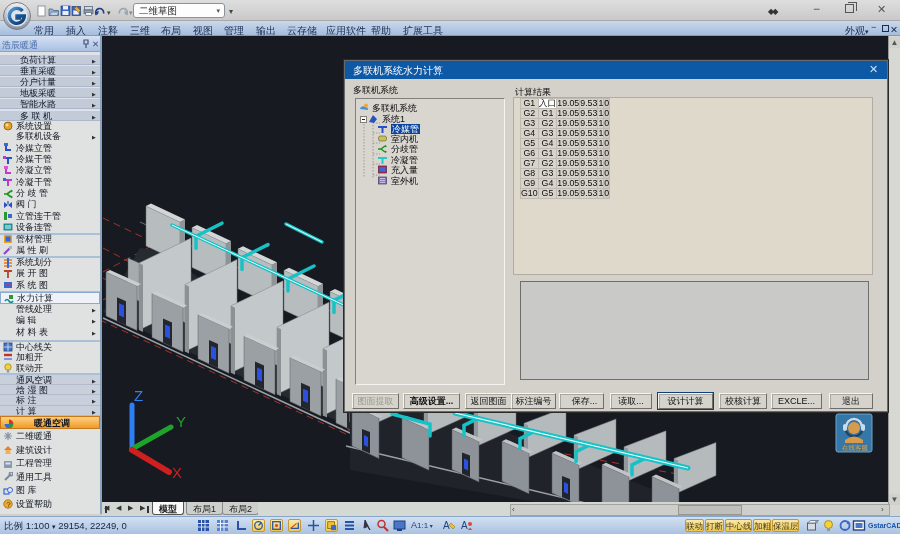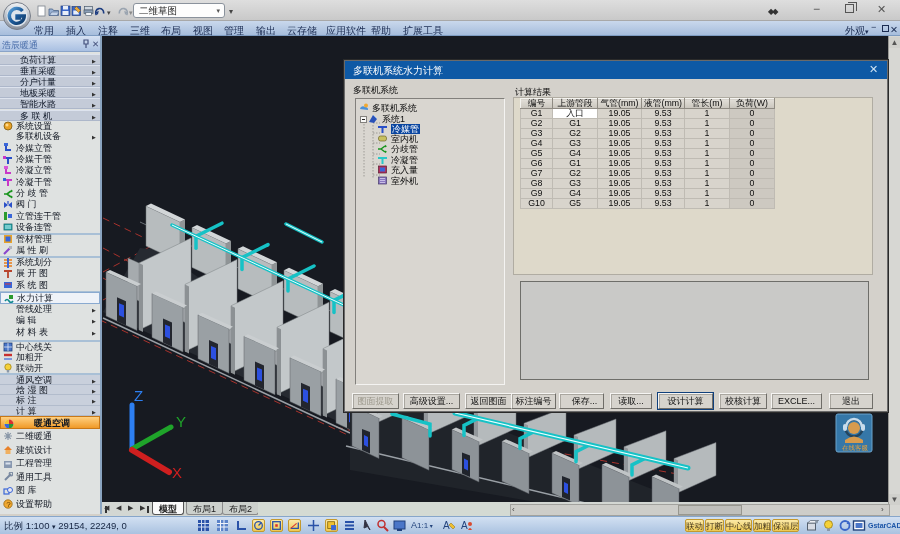--- a/index.html
+++ b/index.html
@@ -660,28 +660,20 @@
       </svg>
 <div class="abs tr9" style="left:35px;top:76.5px;line-height:10px;">室外机</div>
 <div class="abs" style="left:4px;top:16.5px;width:7px;height:7px;background:#f8f8f6;border:1px solid #82807c;">
         <div style="position:absolute;left:1px;top:2.2px;width:3px;height:0.8px;background:#222;"></div>
       </div>
 </div>
 <div class="abs tr9" style="left:170px;top:25px;">计算结果</div>
 <div class="abs" style="left:168px;top:36px;width:360px;height:178px;background:#ded9ca;border:1px solid #b0aca2;"></div>
 <table class="abs" style="left:175px;top:37px;border-collapse:collapse;" cellspacing="0">
       <tbody>
-        <tr style="height:8.6px;">
-          <th style="width:32px;background:linear-gradient(#e2dfd8,#c9c5bd);border:1px solid #8f8b83;border-top-color:#f4f3ef;border-left-color:#f4f3ef;">编号</th>
-          <th style="width:45px;background:linear-gradient(#e2dfd8,#c9c5bd);border:1px solid #8f8b83;border-top-color:#f4f3ef;border-left-color:#f4f3ef;">上游管段</th>
-          <th style="width:44px;background:linear-gradient(#e2dfd8,#c9c5bd);border:1px solid #8f8b83;border-top-color:#f4f3ef;border-left-color:#f4f3ef;">气管(mm)</th>
-          <th style="width:43px;background:linear-gradient(#e2dfd8,#c9c5bd);border:1px solid #8f8b83;border-top-color:#f4f3ef;border-left-color:#f4f3ef;">液管(mm)</th>
-          <th style="width:45px;background:linear-gradient(#e2dfd8,#c9c5bd);border:1px solid #8f8b83;border-top-color:#f4f3ef;border-left-color:#f4f3ef;">管长(m)</th>
-          <th style="width:45px;background:linear-gradient(#e2dfd8,#c9c5bd);border:1px solid #8f8b83;border-top-color:#f4f3ef;border-left-color:#f4f3ef;">负荷(W)</th>
-        </tr>
         <tr style="height:9.2px;background:#d8d4cc;">
           <td style="border:1px solid #bfbbb3;background:#d8d4cc;">G1</td>
           <td style="border:1px solid #bfbbb3;background:#ffffff;">入口</td>
           <td style="border:1px solid #bfbbb3;background:#d8d4cc;">19.05</td>
           <td style="border:1px solid #bfbbb3;background:#d8d4cc;">9.53</td>
           <td style="border:1px solid #bfbbb3;background:#d8d4cc;">1</td>
           <td style="border:1px solid #bfbbb3;background:#cdc9c1;">0</td>
         </tr>
         <tr style="height:9.2px;background:#d8d4cc;">
           <td style="border:1px solid #bfbbb3;background:#d8d4cc;">G2</td>
@@ -752,21 +744,21 @@
           <td style="border:1px solid #bfbbb3;background:#d8d4cc;">G5</td>
           <td style="border:1px solid #bfbbb3;background:#d8d4cc;">19.05</td>
           <td style="border:1px solid #bfbbb3;background:#d8d4cc;">9.53</td>
           <td style="border:1px solid #bfbbb3;background:#d8d4cc;">1</td>
           <td style="border:1px solid #bfbbb3;background:#cdc9c1;">0</td>
         </tr>
       </tbody>
     </table>
 <div class="abs" style="left:175px;top:220px;width:349px;height:99px;background:#c9c9c7;border:1px solid #6e6e6a;"></div>
 <div class="btn" style="left:7px;top:332px;width:47px;color:#9b978b;">图面提取</div>
-<div class="btn" style="left:58px;top:332px;width:57px;color:#111;">高级设置...</div>
+<div class="btn" style="left:58px;top:332px;width:57px;color:#111;font-weight:bold;">高级设置...</div>
 <div class="btn" style="left:120px;top:332px;width:47px;color:#111;">返回图面</div>
 <div class="btn" style="left:166px;top:332px;width:45px;color:#111;">标注编号</div>
 <div class="btn" style="left:214px;top:332px;width:45px;color:#111;padding-left:6px;">保存...</div>
 <div class="btn" style="left:265px;top:332px;width:42px;color:#111;">读取...</div>
 <div class="btn" style="left:313px;top:332px;width:55px;color:#111;outline:1.5px solid #10407c;outline-offset:0px;">设计计算</div>
 <div class="btn" style="left:374px;top:332px;width:48px;color:#111;">校核计算</div>
 <div class="btn" style="left:426px;top:332px;width:51px;color:#111;">EXCLE...</div>
 <div class="btn" style="left:484px;top:332px;width:44px;color:#111;">退出</div>
 </div>
 </body></html>

